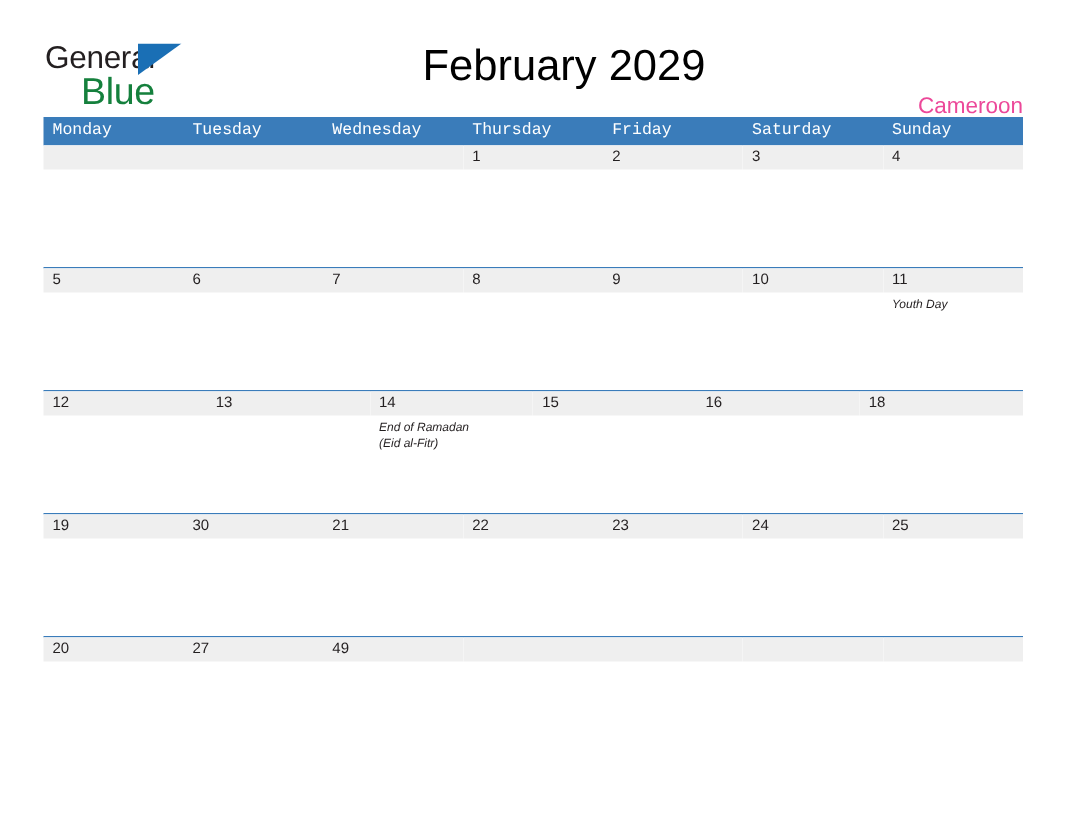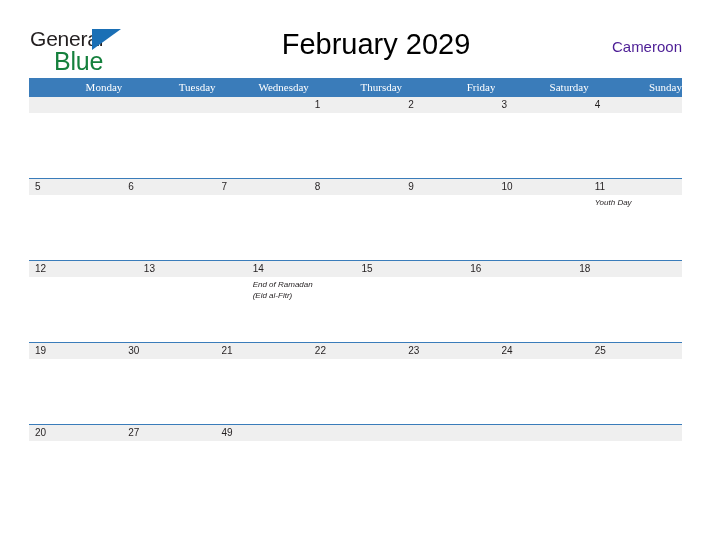--- a/index.html
+++ b/index.html
@@ -66,23 +66,23 @@
     color: #000000;
     font-family: "Liberation Sans", sans-serif;
     font-weight: normal;
     letter-spacing: 0px;
     padding-left: 20px;
   }
 
   .country-label {
     position: absolute;
     right: 30px;
-    top: 38px;
+    top: 62px;
     font-size: 15px;
-    color: #4c1d95;
+    color: #ec4899;
     font-family: "Liberation Sans", sans-serif;
   }
 
   
   .calendar {
     position: absolute;
     left: 29px;
     top: 78px;
     width: 653px;
   }
@@ -92,24 +92,23 @@
     background: #3a7cba;
     height: 19px;
   }
   .dow-cell {
     flex: 1 1 0;
     color: #ffffff;
     font-size: 11px;
     line-height: 19px;
     padding-left: 6px;
     box-sizing: border-box;
-    font-family: Liberation Serif, serif;
+    font-family: Liberation Mono, monospace;
     white-space: nowrap;
     overflow: hidden;
-    text-align: right;
   }
 
   .week-row {
     position: relative;
     height: 81px;
     border-top: 1px solid #3a7cba;
   }
   .week-row.first {
     border-top: none;
   }

